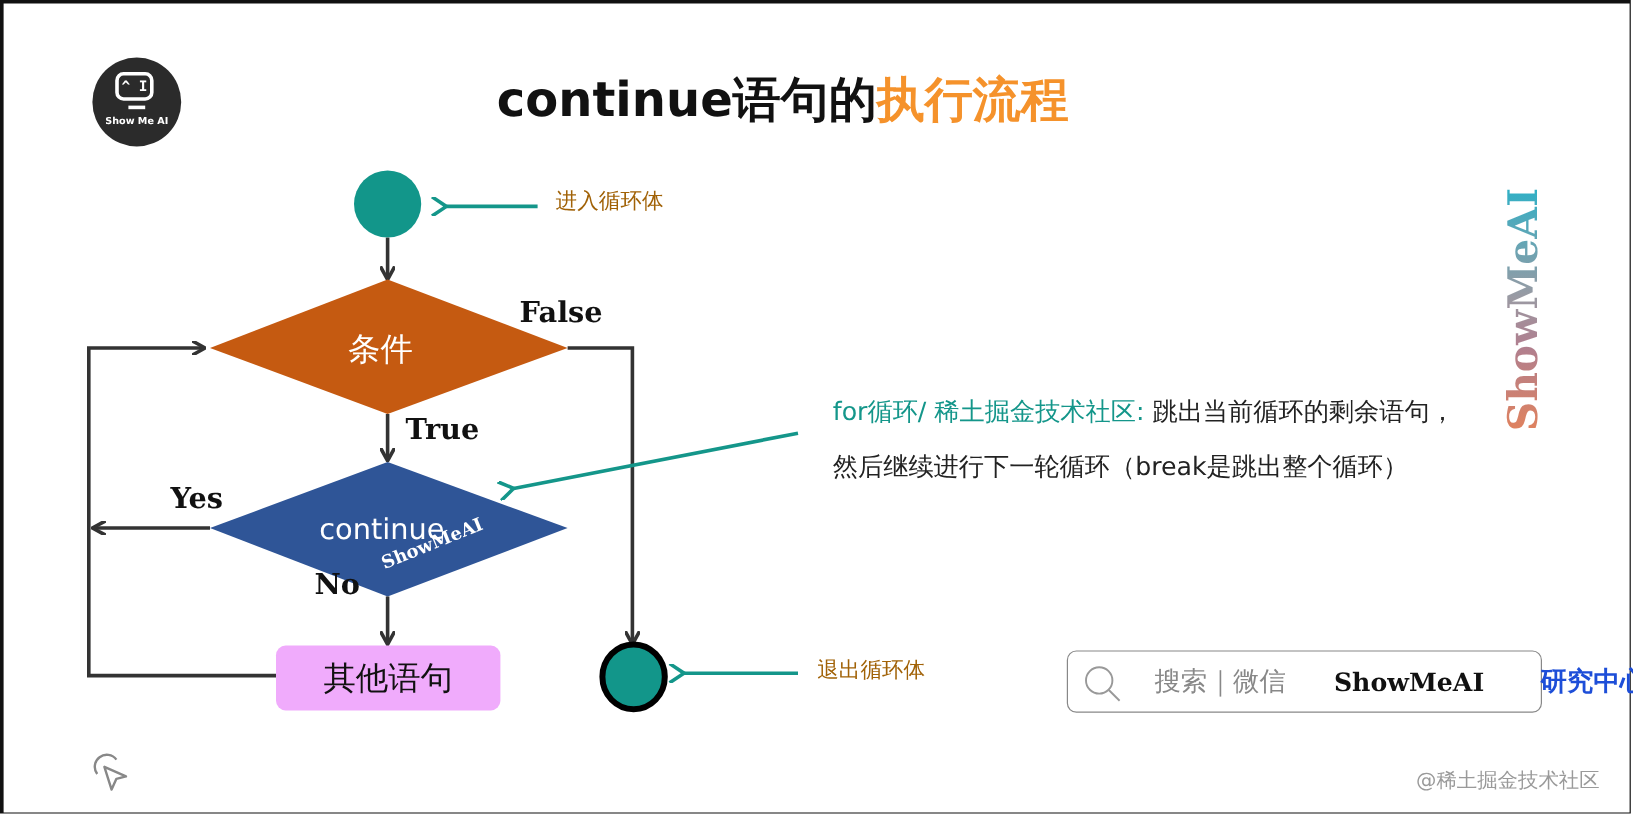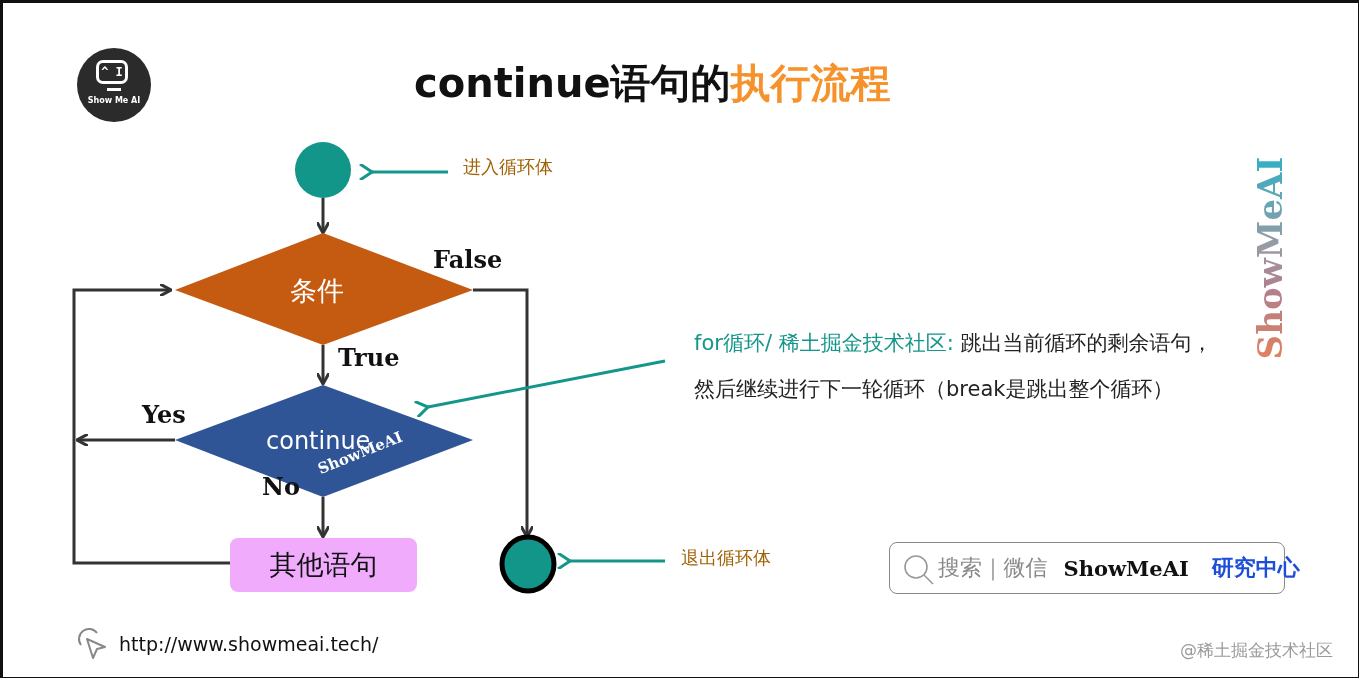--- a/index.html
+++ b/index.html
@@ -18,21 +18,21 @@
   .teal-note { position: absolute; color: #a16207; font-size: 18px; white-space: nowrap; }
   .desc { position: absolute; left: 694px; font-size: 21px; color: #222; white-space: nowrap; }
   .desc .teal { color: #14968a; }
   .shape-text { position: absolute; color: #fff; text-align: center; white-space: nowrap; }
   .other-box { position: absolute; left: 230px; top: 538px; width: 187px; height: 54px; background: #f0abfc; border-radius: 8px;
                font-size: 27px; color: #111; display: flex; align-items: center; justify-content: center; }
   .watermark-diamond { position: absolute; left: 322px; top: 460px; color: #fff; font-family: "DejaVu Serif", serif; font-weight: bold; font-size: 15px; transform: rotate(-22deg); transform-origin: left bottom; white-space: nowrap; }
   .side-brand { position: absolute; left: 1250px; top: 140px; width: 40px; height: 236px; }
   .side-brand span { position: absolute; left: 50%; top: 50%; transform: translate(-50%, -50%) rotate(-90deg); font-family: "DejaVu Serif", serif; font-weight: bold; font-size: 34px; white-space: nowrap;
     background: linear-gradient(90deg, #e0825e 0%, #b07f8f 35%, #9a9aa3 55%, #2fb0c6 100%); -webkit-background-clip: text; background-clip: text; color: transparent; }
-  .search-box { position: absolute; left: 889px; top: 542px; width: 396px; height: 52px; border: 1.5px solid #888; border-radius: 8px; box-sizing: border-box; display: flex; align-items: center; }
+  .search-box { position: absolute; left: 889px; top: 542px; width: 396px; height: 52px; border: 1.5px solid #888; border-radius: 8px; box-sizing: border-box; display: flex; align-items: center; gap: 24px; }
   .search-box .s-icon { width: 30px; height: 30px; margin-left: 12px; position: relative; }
   .search-box .s-hint { color: #888; font-size: 22px; margin-left: 6px; white-space: nowrap; }
   .search-box .s-brand { color: #111; font-size: 21px; font-weight: bold; margin-left: 16px; white-space: nowrap; font-family: "DejaVu Serif", serif; }
   .search-box .s-brand2 { color: #1d4ed8; font-size: 22px; font-weight: bold; margin-left: 23px; white-space: nowrap; }
   .url { position: absolute; left: 75px; top: 627px; display: flex; align-items: center; }
   .url .u-text { font-size: 19px; color: #111; margin-left: 10px; font-family: "DejaVu Sans", sans-serif; }
   .juejin { position: absolute; left: 1180px; top: 639px; font-size: 17px; color: #9a9a9a; white-space: nowrap; }
 </style>
 </head>
 <body>
@@ -121,16 +121,15 @@
   <span class="s-hint">搜索｜微信</span>
   <span class="s-brand">ShowMeAI</span>
   <span class="s-brand2">研究中心</span>
 </div>
 
 <div class="url">
   <svg width="34" height="34">
     <path d="M6,18 A10,10 0 0 1 22,6" fill="none" stroke="#888" stroke-width="2"></path>
     <path d="M12,12 L30,20 L22,22 L18,31 Z" fill="none" stroke="#888" stroke-width="2" stroke-linejoin="round"></path>
   </svg>
-  <span class="u-text">http://www.showmeai.tech/</span>
 </div>
 
 <div class="juejin">@稀土掘金技术社区</div>
 
 </body></html>

